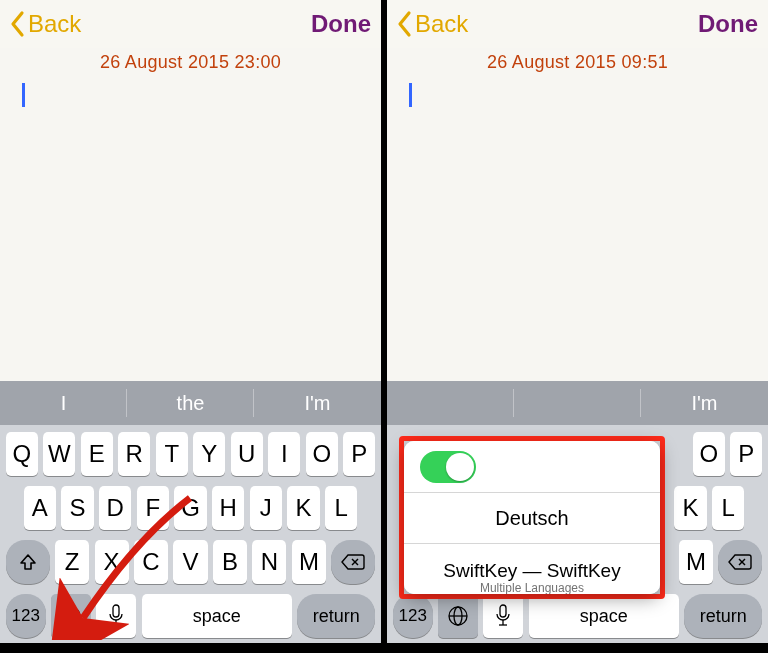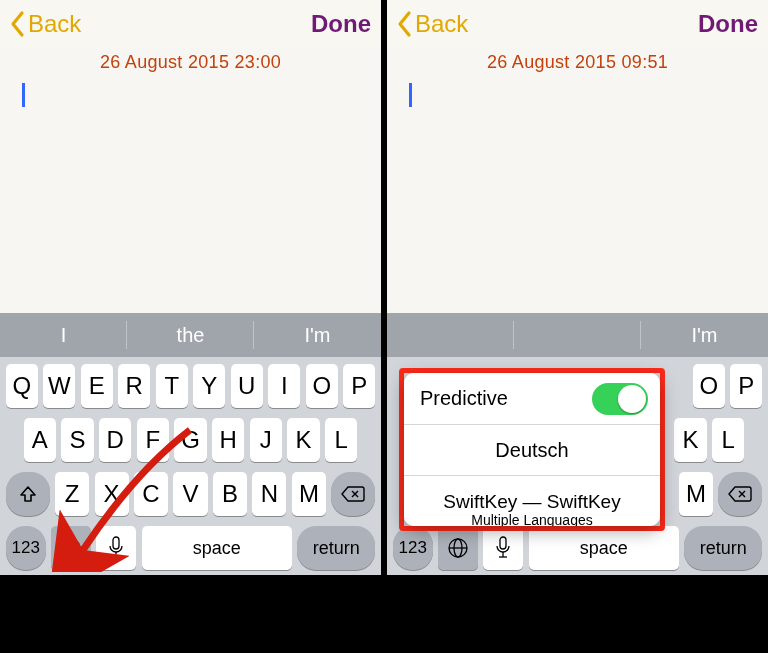--- a/index.html
+++ b/index.html
@@ -1,17 +1,17 @@
 <!DOCTYPE html>
 <html><head>
 <meta charset="utf-8">
 <style>
   * { box-sizing: border-box; margin: 0; padding: 0; font-family: -apple-system, "Helvetica Neue", Helvetica, Arial, sans-serif; }
   body { width: 768px; height: 653px; background: #000; display: flex; }
-  .phone { width: 381px; height: 575px; position: relative; background: #f7f6f2; overflow: hidden; }
+  .phone { width: 381px; height: 643px; position: relative; background: #f7f6f2; overflow: hidden; }
   .divider { width: 6px; height: 653px; background: #000; }
 
   
   .nav { height: 48px; display: flex; align-items: center; justify-content: space-between; padding: 0 10px; background: #f8f7f2; }
   .nav .back { display: flex; align-items: center; color: #e2a800; font-size: 24px; font-weight: 400; cursor: pointer; }
   .nav .back svg { width: 16px; height: 28px; margin-right: 2px; }
   .nav .done { color: #701a75; font-size: 24px; font-weight: 600; cursor: pointer; }
 
   
   .note { padding: 4px 20px 0 20px; }
@@ -47,21 +47,21 @@
   .arrow-ann { position: absolute; left: 35px; bottom: 3px; width: 180px; height: 150px; pointer-events: none; z-index: 20; }
 
   
   .popup-frame { position: absolute; left: 12px; bottom: 44px; width: 266px; border: 5px solid #ff2a1a; border-radius: 4px; z-index: 30; }
   .popup { background: #f6f6f6; border-radius: 10px; overflow: hidden; box-shadow: 0 5px 18px rgba(0,0,0,0.35); }
   .popup .row { height: 51px; display: flex; align-items: center; justify-content: center; font-size: 20px; color: #000; border-top: 1px solid #d6d6d6; position: relative; cursor:pointer; background:#fff;}
   .popup .row:first-child { border-top: none; justify-content: space-between; padding: 0 12px 0 16px; }
   .popup .row.selected { background: #1a7dff; color: #fff; }
   .popup .row.swift { flex-direction: column; justify-content: center; padding-top:18px;}
   .popup .row.swift .main { font-size: 19px; line-height:1;}
-  .popup .row.swift .subline { font-size: 14px; color:#000000; margin-top:1px;}
+  .popup .row.swift .subline { font-size: 12px; color:#737373; margin-top:1px;}
 
   .switch { width: 56px; height: 32px; background: #35d158; border-radius: 16px; position: relative; }
   .switch::after { content: ""; position: absolute; right: 2px; top: 2px; width: 28px; height: 28px; background: #fff; border-radius: 50%; box-shadow: 0 1px 2px rgba(0,0,0,0.3);}
 
   svg { display: block; }
 </style>
 </head>
 <body>
 
 <div class="phone">
@@ -260,21 +260,20 @@
         </div>
         <div class="key space">space</div>
         <div class="key special return">return</div>
       </div>
     </div>
   </div>
 
   <div class="popup-frame">
     <div class="popup">
       <div class="row">
-        <span>Predictive</span>
         <div class="switch"></div>
       </div>
       <div class="row">
         <span>Deutsch</span>
       </div>
       <div class="row swift">
         <span class="main">SwiftKey — SwiftKey</span>
         <span class="subline">Multiple Languages</span>
       </div>
     </div>

